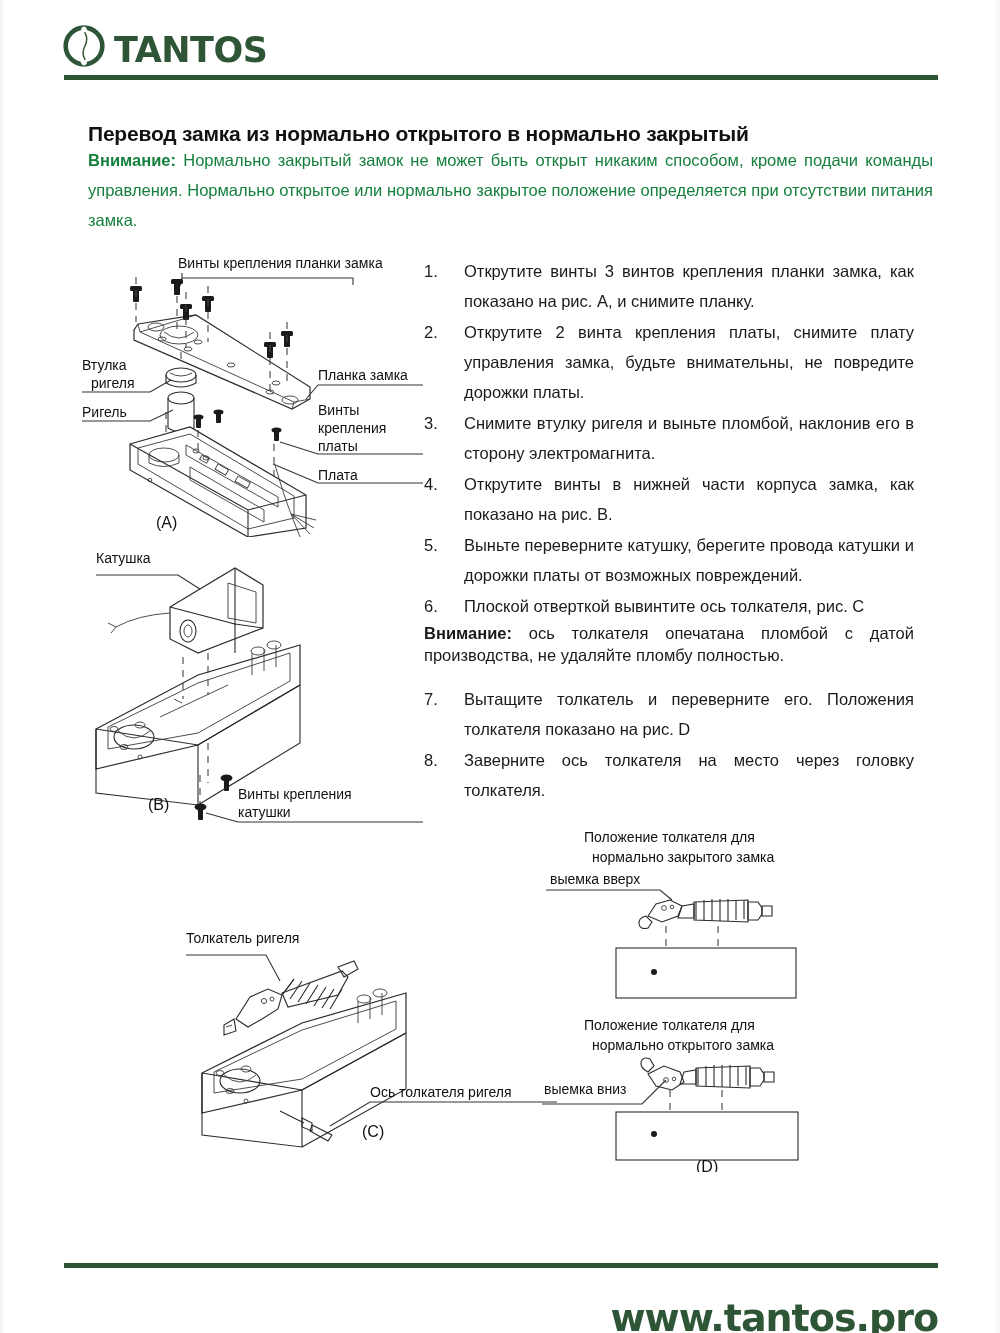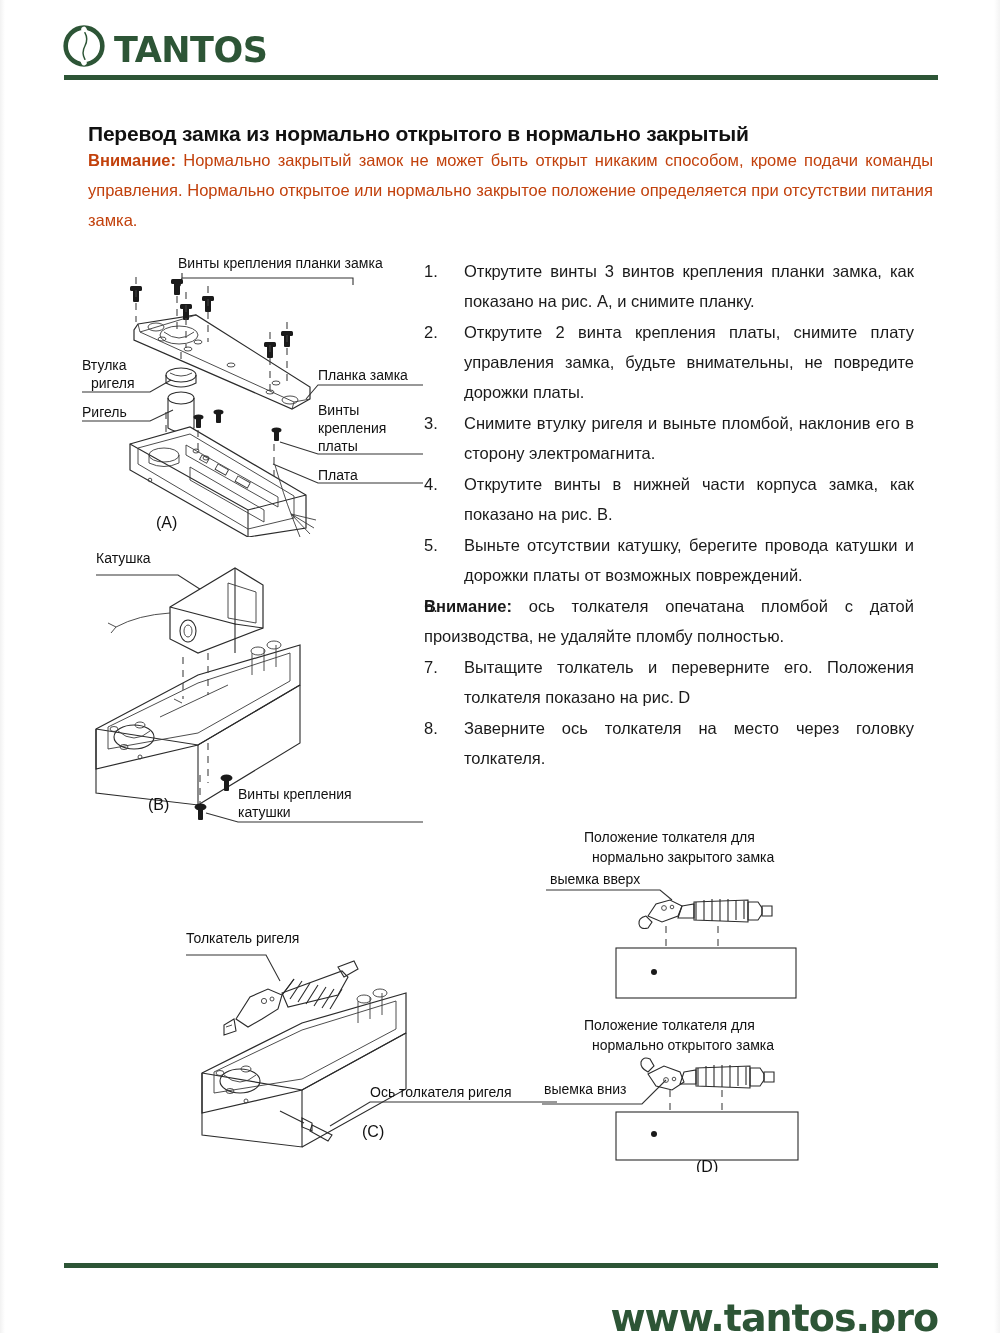--- a/index.html
+++ b/index.html
@@ -73,21 +73,21 @@
     color: #111;
     letter-spacing: -0.2px;
     margin-top: 14px;
   }
   #intro {
     position: absolute;
     left: 88px; top: 145px;
     width: 845px;
     font-size: 16.5px;
     line-height: 30px;
-    color: #c2410c;
+    color: #15803d;
     text-align: justify;
   }
   #intro .lead { font-weight: bold; }
 
   
   #steps {
     position: absolute;
     left: 424px; top: 256px;
     width: 490px;
     font-size: 16.5px;
@@ -102,24 +102,24 @@
     text-justify: inter-word;
   }
   .step .num {
     position: absolute;
     left: 0; top: 0;
     width: 28px;
     text-align: left;
   }
   .step.last-line-normal { text-align-last: left; }
   .note {
-    line-height: 30px;
+    line-height: 22px;
     text-align: justify;
     text-justify: inter-word;
-    margin-bottom: 1px;
+    margin-bottom: 18px;
   }
   .note b { font-weight: bold; }
 
   
   .figure { position: absolute; }
   #fig-a { left: 78px; top: 252px; width: 345px; height: 285px; }
   #fig-b { left: 78px; top: 535px; width: 345px; height: 300px; }
   #fig-c { left: 162px; top: 915px; width: 395px; height: 245px; }
   #fig-d { left: 536px; top: 822px; width: 400px; height: 350px; }
   .figure svg { display: block; width: 100%; height: 100%; }
@@ -185,24 +185,24 @@
     <div class="step">
       <span class="num">2.</span><span>Открутите 2 винта крепления платы, снимите плату управления замка, будьте внимательны, не повредите дорожки платы.</span>
     </div>
     <div class="step">
       <span class="num">3.</span><span>Снимите втулку ригеля и выньте пломбой, наклонив его в сторону электромагнита.</span>
     </div>
     <div class="step">
       <span class="num">4.</span><span>Открутите винты в нижней части корпуса замка, как показано на рис. B.</span>
     </div>
     <div class="step">
-      <span class="num">5.</span><span>Выньте отсутствии катушку, берегите провода катушки и дорожки платы от возможных повреждений.</span>
+      <span class="num">5.</span><span>Выньте переверните катушку, берегите провода катушки и дорожки платы от возможных повреждений.</span>
     </div>
     <div class="step last-line-normal">
-      <span class="num">6.</span>
+      <span class="num">6.</span><span>Плоской отверткой вывинтите ось толкателя, рис. C</span>
     </div>
 
     <div class="note">
       <b>Внимание:</b><span> ось толкателя опечатана пломбой с датой производства, не удаляйте пломбу полностью.</span>
     </div>
 
     <div class="step">
       <span class="num">7.</span><span>Вытащите толкатель и переверните его. Положения толкателя показано на рис. D</span>
     </div>
     <div class="step">

